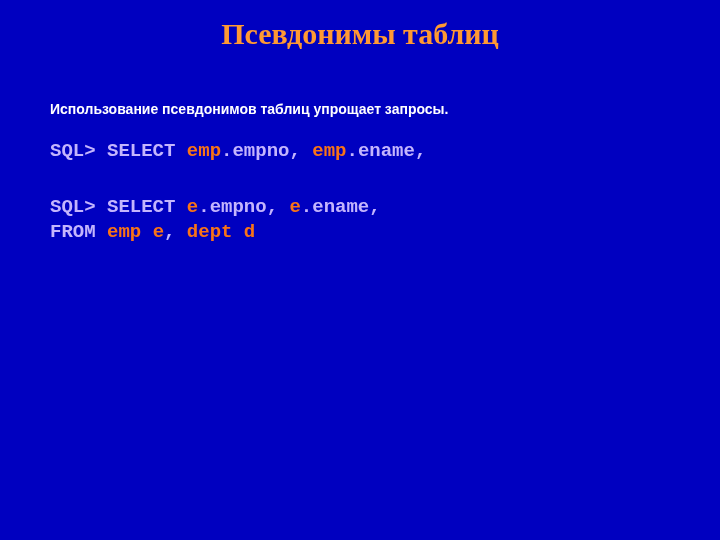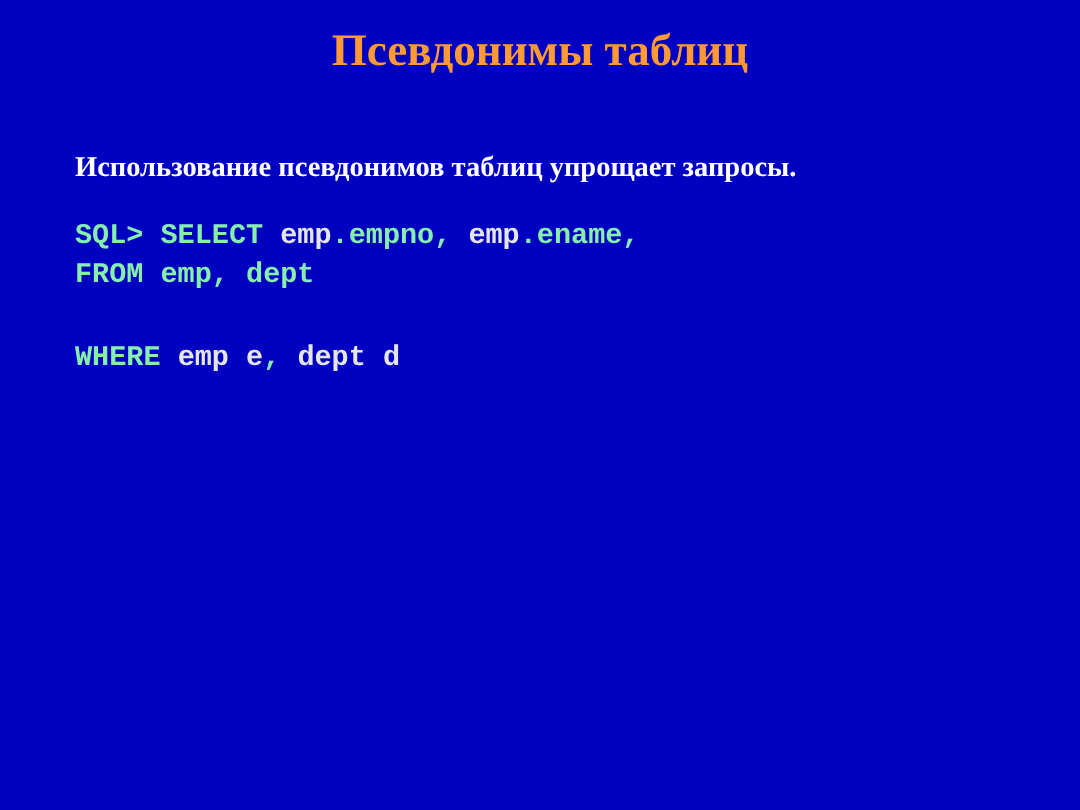--- a/index.html
+++ b/index.html
@@ -18,44 +18,44 @@
     .title {
       text-align: center;
       color: #ff9933;
       font-size: 30px;
       font-weight: bold;
       margin-bottom: 50px;
       font-family: 'Times New Roman', serif;
     }
     .subtitle {
       color: #ffffff;
-      font-size: 19px;
+      font-size: 14px;
       font-weight: bold;
       margin-bottom: 22px;
-      font-family: Liberation Serif, serif;
+      font-family: Liberation Sans, sans-serif;
     }
     .code-block {
       font-family: 'Courier New', monospace;
       font-size: 19px;
       color: #ffffff;
       line-height: 1.35;
       margin-bottom: 30px;
       font-weight: bold;
     }
-    .hl { color: #e5e5e5; text-align: center; }
-    .white { color: #86efac; }
+    .hl { color: #f97316; text-align: center; }
+    .white { color: #c4b5fd; }
   </style>
 </head>
 <body>
 
 <div class="slide">
   <h1 class="title">Псевдонимы таблиц</h1>
   <p class="subtitle">Использование псевдонимов таблиц упрощает запросы.</p>
 
   <div class="code-block">
     <div><span class="white">SQL&gt; SELECT </span><span class="hl">emp</span><span class="white">.empno, </span><span class="hl">emp</span><span class="white">.ename,</span></div>
-    <div><span class="white">   FROM   emp, dept</span></div>
   </div>
 
   <div class="code-block">
-    <div><span class="white">   WHERE    </span><span class="hl">emp</span><span class="hl"> e</span><span class="white">, </span><span class="hl">dept</span><span class="hl"> d</span></div>
+    <div><span class="white">SQL&gt; SELECT  </span><span class="hl">e</span><span class="white">.empno, </span><span class="hl">e</span><span class="white">.ename,</span></div>
+    <div><span class="white">   FROM    </span><span class="hl">emp</span><span class="hl"> e</span><span class="white">, </span><span class="hl">dept</span><span class="hl"> d</span></div>
   </div>
 </div>
 
 </body></html>

